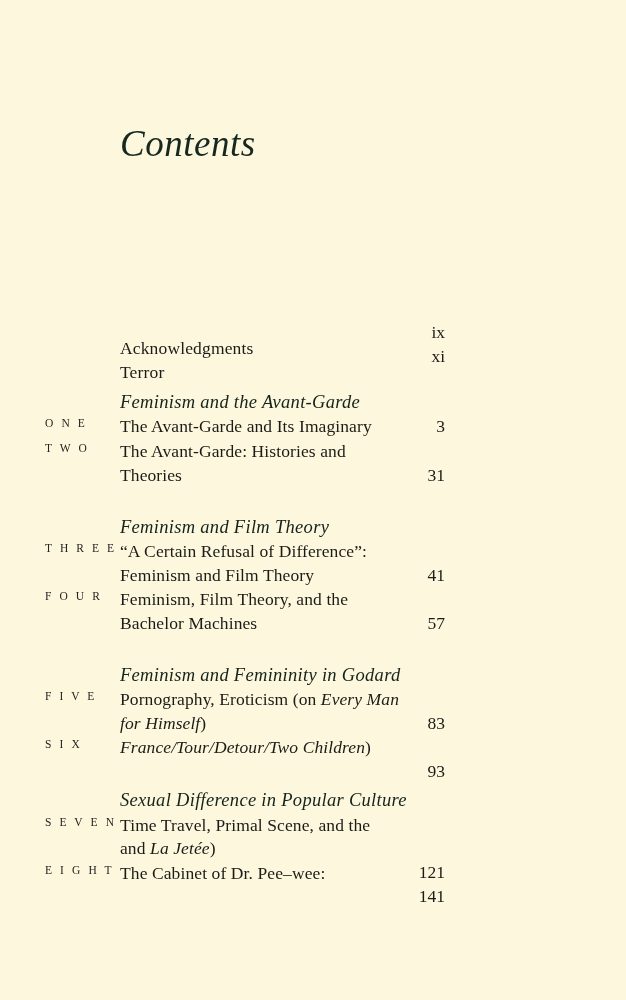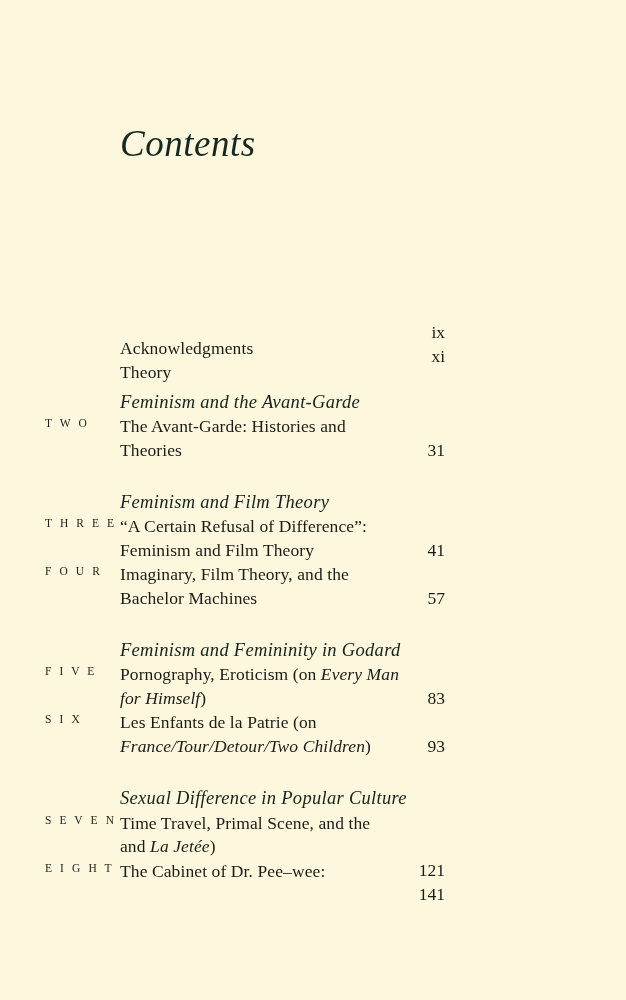--- a/index.html
+++ b/index.html
@@ -128,29 +128,36 @@
   <div class="toc-title">Contents</div>
 
   <div class="toc-body">
 
     <div>
       <div class="front-row">
         <span class="fm-label">Acknowledgments</span>
         <span class="fm-page">ix</span>
       </div>
       <div class="front-row">
-        <span class="fm-label">Theory</span>
+        <span class="fm-label">Terror</span>
         <span class="fm-page">xi</span>
       </div>
     </div>
 
     <div class="part">
       <div class="part-spacer-1"></div>
       <div class="part-heading">Feminism and the Avant-Garde</div>
 
+      <div class="chapter">
+        <span class="ch-num">O N E</span>
+        <div class="ch-title">
+            <span class="ch-line">The Avant-Garde and Its Imaginary</span>
+          </div>
+        <span class="ch-page row1">3</span>
+      </div>
 
       <div class="chapter">
         <span class="ch-num">T W O</span>
         <div class="ch-title">
             <span class="ch-line">The Avant-Garde: Histories and</span>
             <span class="ch-line">Theories</span>
           </div>
         <span class="ch-page row2">31</span>
       </div>
     </div>
@@ -164,21 +171,21 @@
         <div class="ch-title">
             <span class="ch-line">“A Certain Refusal of Difference”:</span>
             <span class="ch-line">Feminism and Film Theory</span>
           </div>
         <span class="ch-page row2">41</span>
       </div>
 
       <div class="chapter">
         <span class="ch-num">F O U R</span>
         <div class="ch-title">
-            <span class="ch-line">Imaginary, Film Theory, and the</span>
+            <span class="ch-line">Feminism, Film Theory, and the</span>
             <span class="ch-line">Bachelor Machines</span>
           </div>
         <span class="ch-page row2">57</span>
       </div>
     </div>
 
     <div class="part">
       <div class="part-spacer"></div>
       <div class="part-heading">Feminism and Femininity in Godard</div>
 
@@ -187,21 +194,20 @@
         <div class="ch-title">
             <span class="ch-line">Pornography, Eroticism (on <i>Every Man</i></span>
             <span class="ch-line"><i>for Himself</i>)</span>
           </div>
         <span class="ch-page row2">83</span>
       </div>
 
       <div class="chapter">
         <span class="ch-num">S I X</span>
         <div class="ch-title">
-            <span class="ch-line">Les Enfants de la Patrie (on</span>
             <span class="ch-line"><i>France/Tour/Detour/Two Children</i>)</span>
           </div>
         <span class="ch-page row2">93</span>
       </div>
     </div>
 
     <div class="part">
       <div class="part-spacer"></div>
       <div class="part-heading">Sexual Difference in Popular Culture</div>
 

